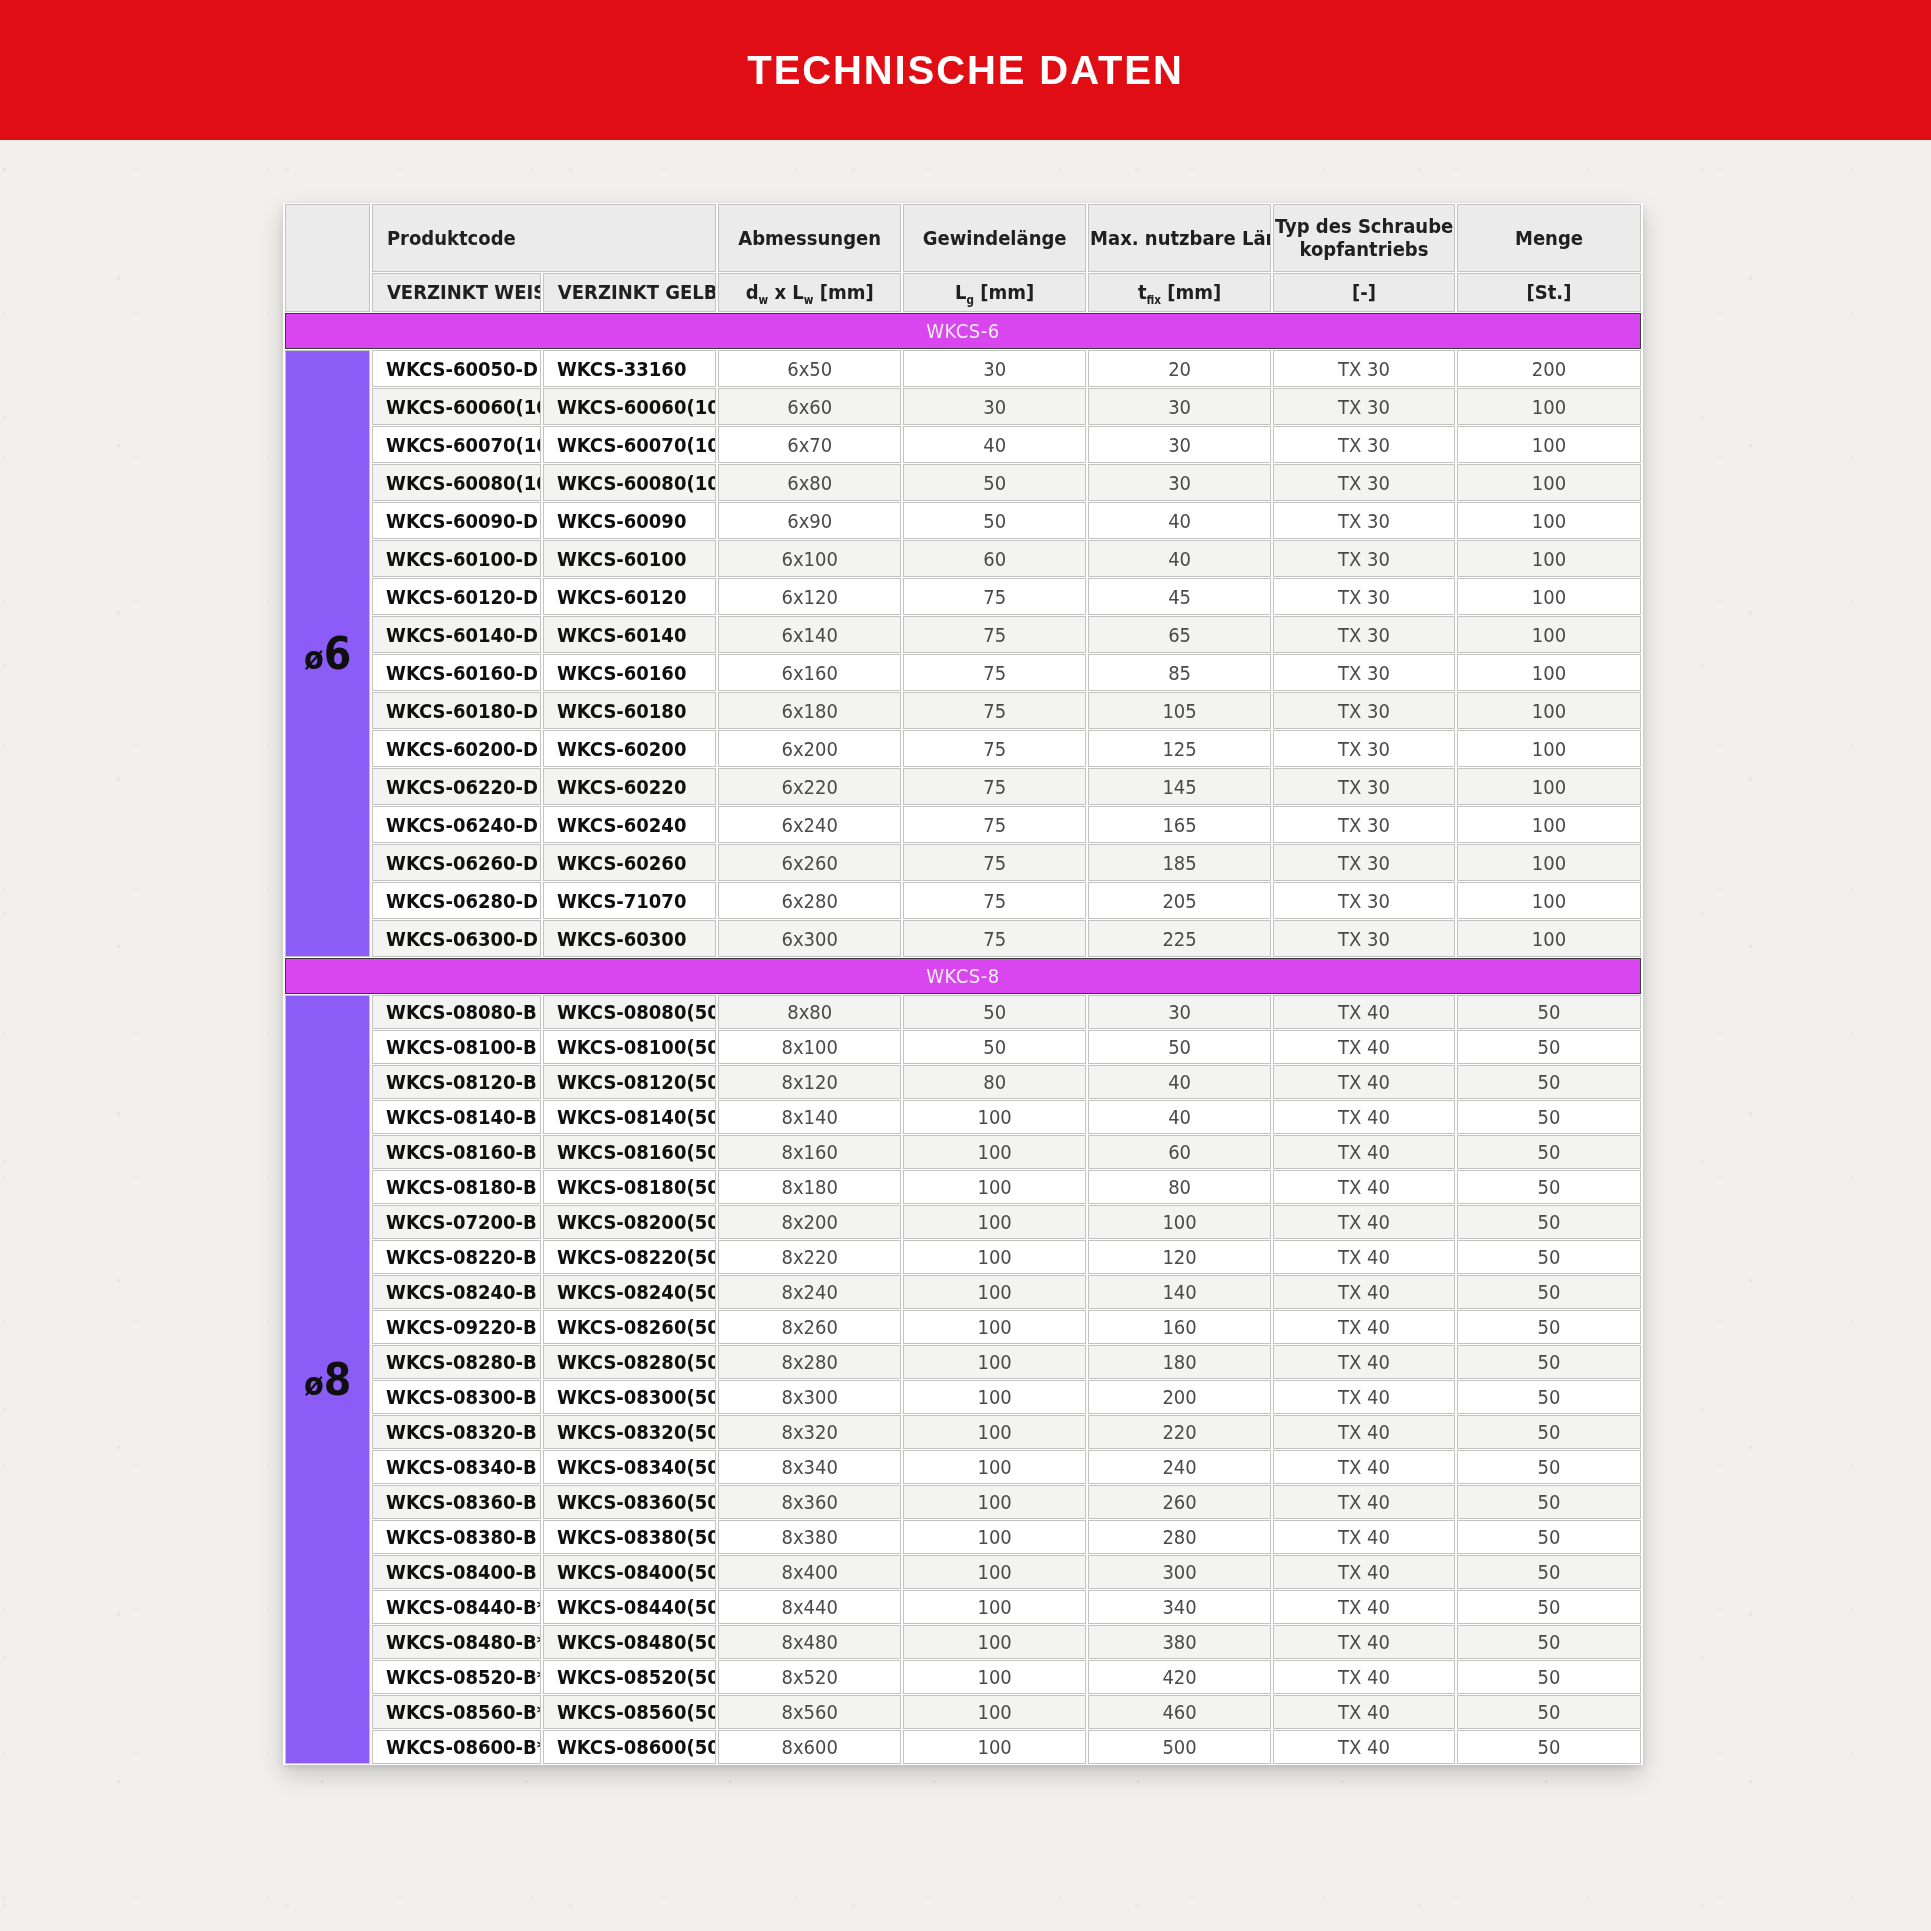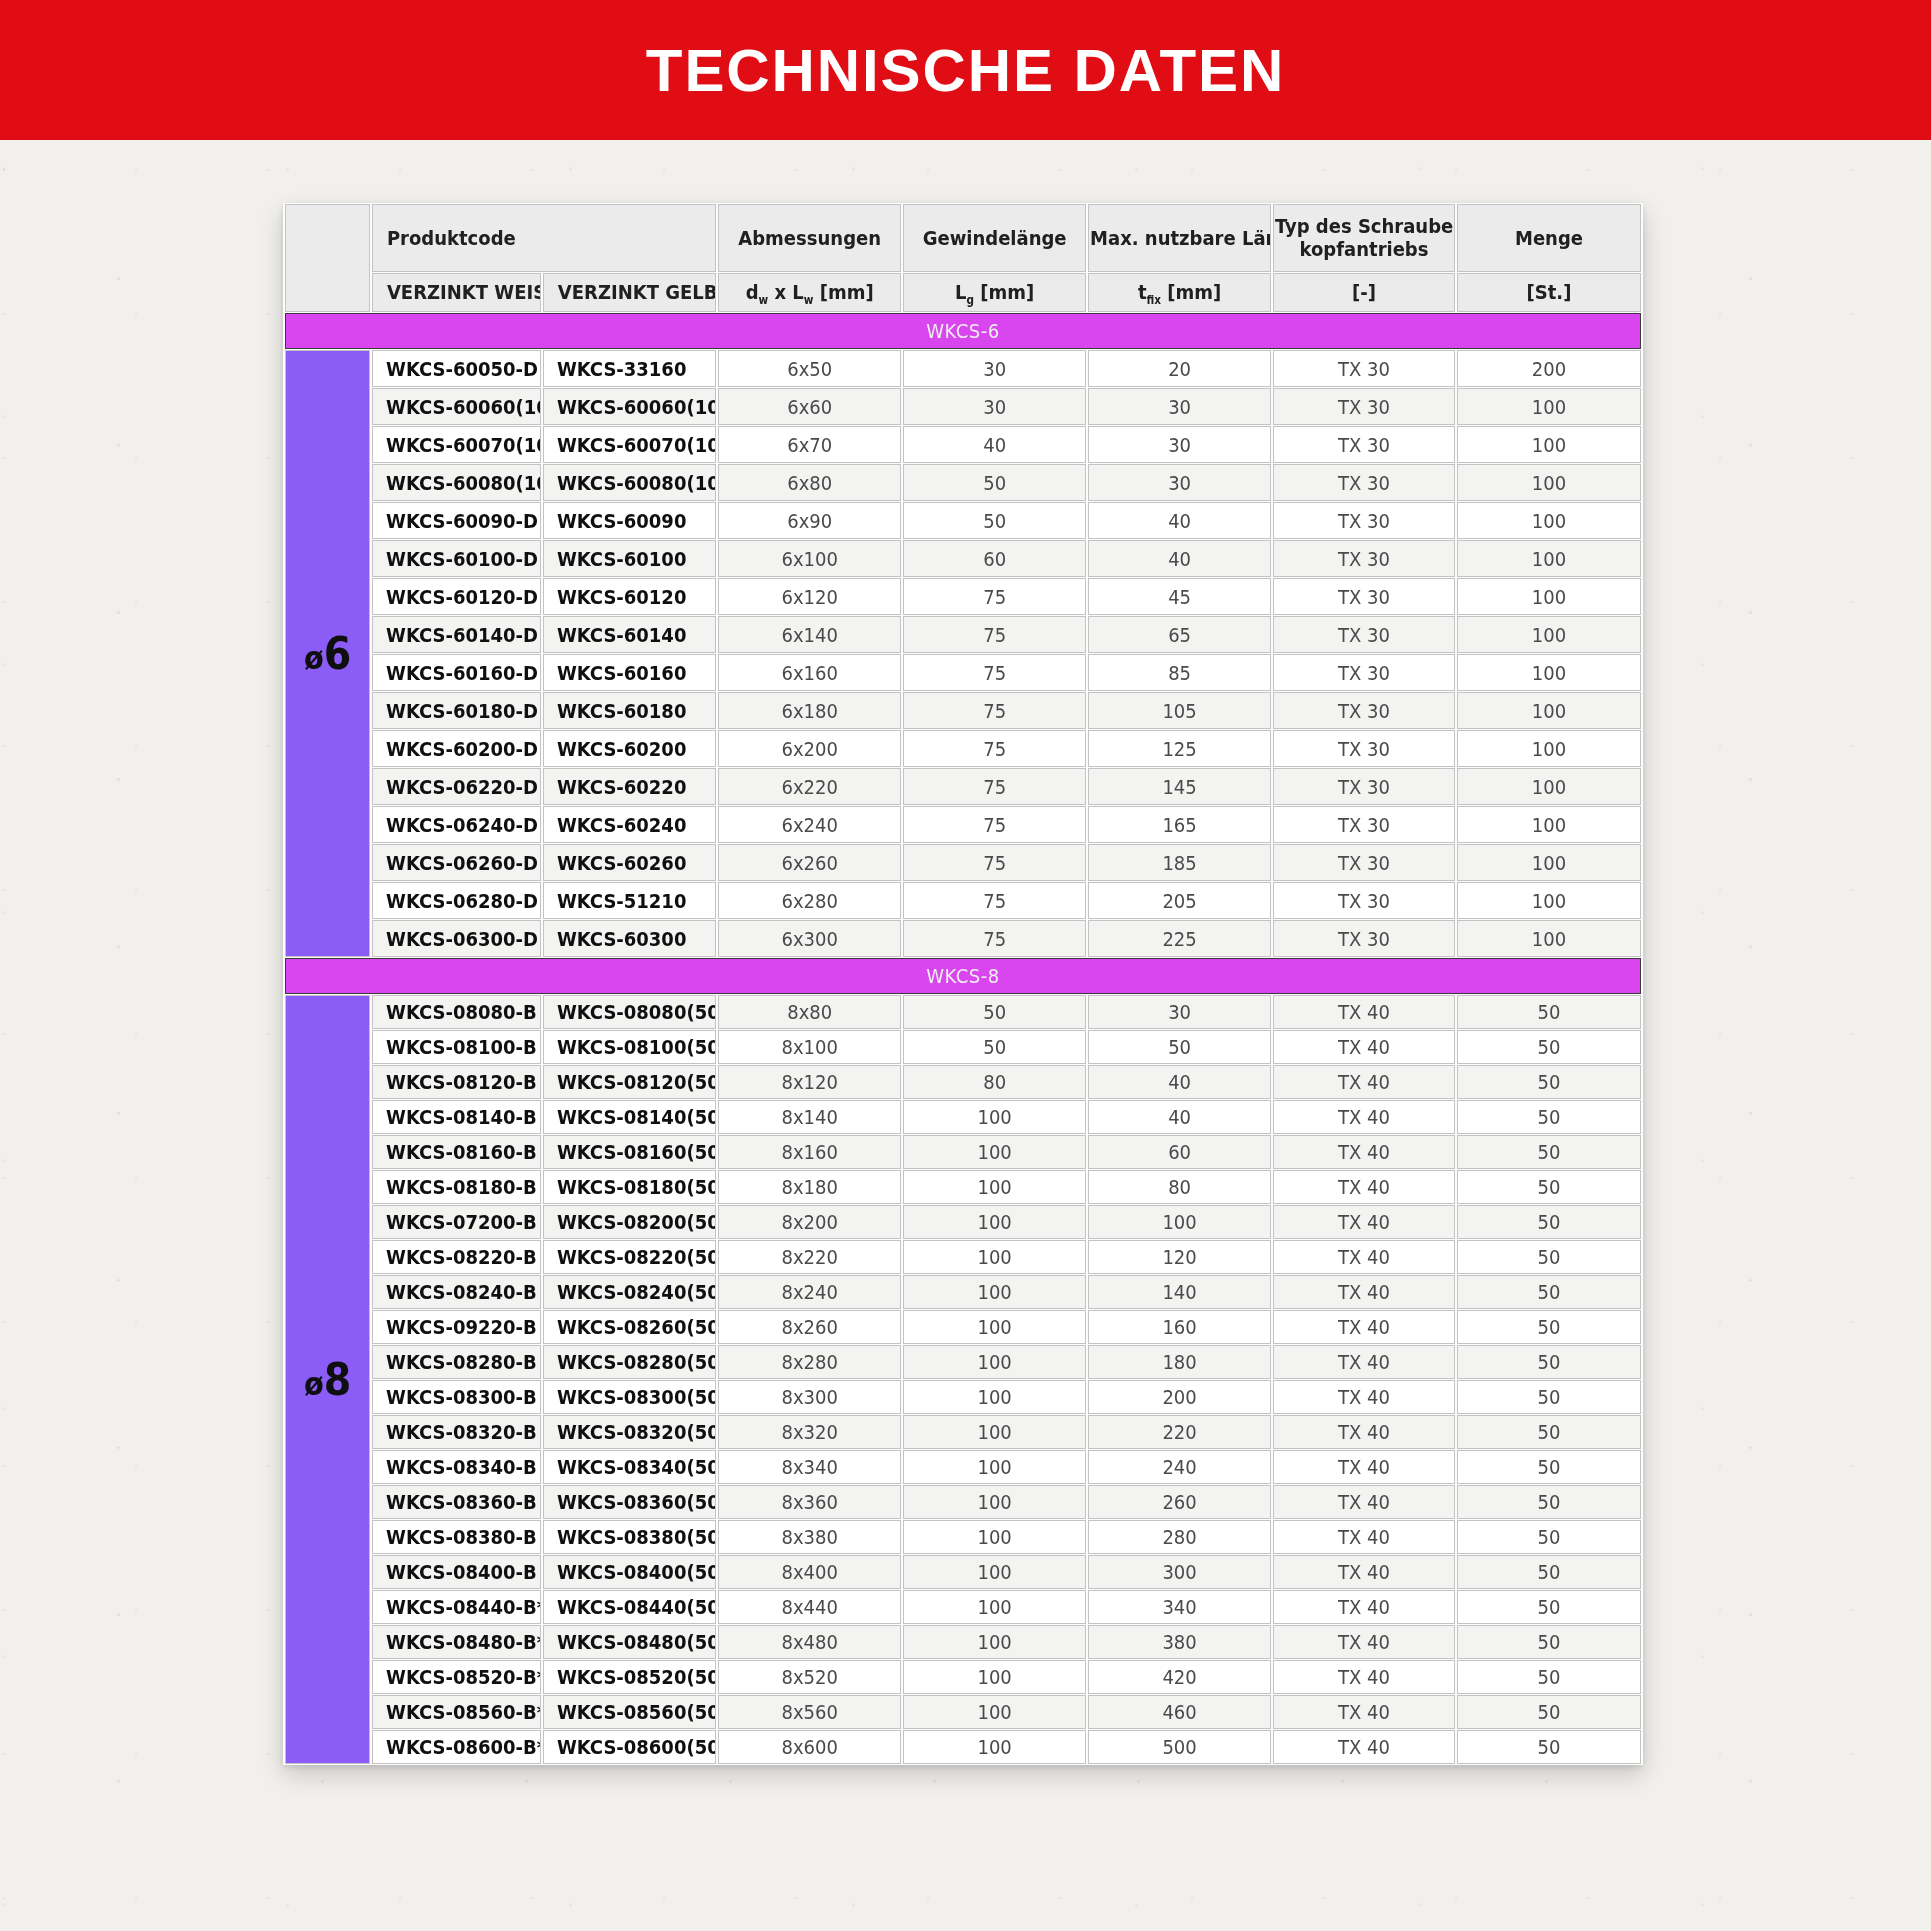--- a/index.html
+++ b/index.html
@@ -19,21 +19,21 @@
   }
   .banner{
     position:absolute;left:0;top:0;width:1931px;height:140px;
     background:#e10d15;
     display:flex;align-items:center;justify-content:center;
   }
   .banner h1{
     margin:0;color:#ffffff;
     font-family:"Liberation Sans", sans-serif;
     font-stretch:normal;
-    font-size:60px;font-weight:bold;letter-spacing:1.9px;
+    font-size:40px;font-weight:bold;letter-spacing:1.9px;
   }
   .table-wrap{
     position:absolute;left:283px;top:203px;width:1360px;
     background:#fdfdfd;
     box-shadow:0 9.7px 23px rgba(0,0,0,0.18), 0 1.9px 5.8px rgba(0,0,0,0.10);
   }
   table{
     width:100%;
     border-collapse:separate;
     border-spacing:2.9px 1.9px;
@@ -244,21 +244,21 @@
             <td class="code">WKCS-06260-D</td>
             <td class="code">WKCS-60260</td>
             <td>6x260</td>
             <td>75</td>
             <td>185</td>
             <td>TX 30</td>
             <td>100</td>
           </tr>
           <tr class="s0 r-white">
             <td class="code">WKCS-06280-D</td>
-            <td class="code">WKCS-51210</td>
+            <td class="code">WKCS-71070</td>
             <td>6x280</td>
             <td>75</td>
             <td>205</td>
             <td>TX 30</td>
             <td>100</td>
           </tr>
           <tr class="s0 r-gray">
             <td class="code">WKCS-06300-D</td>
             <td class="code">WKCS-60300</td>
             <td>6x300</td>

